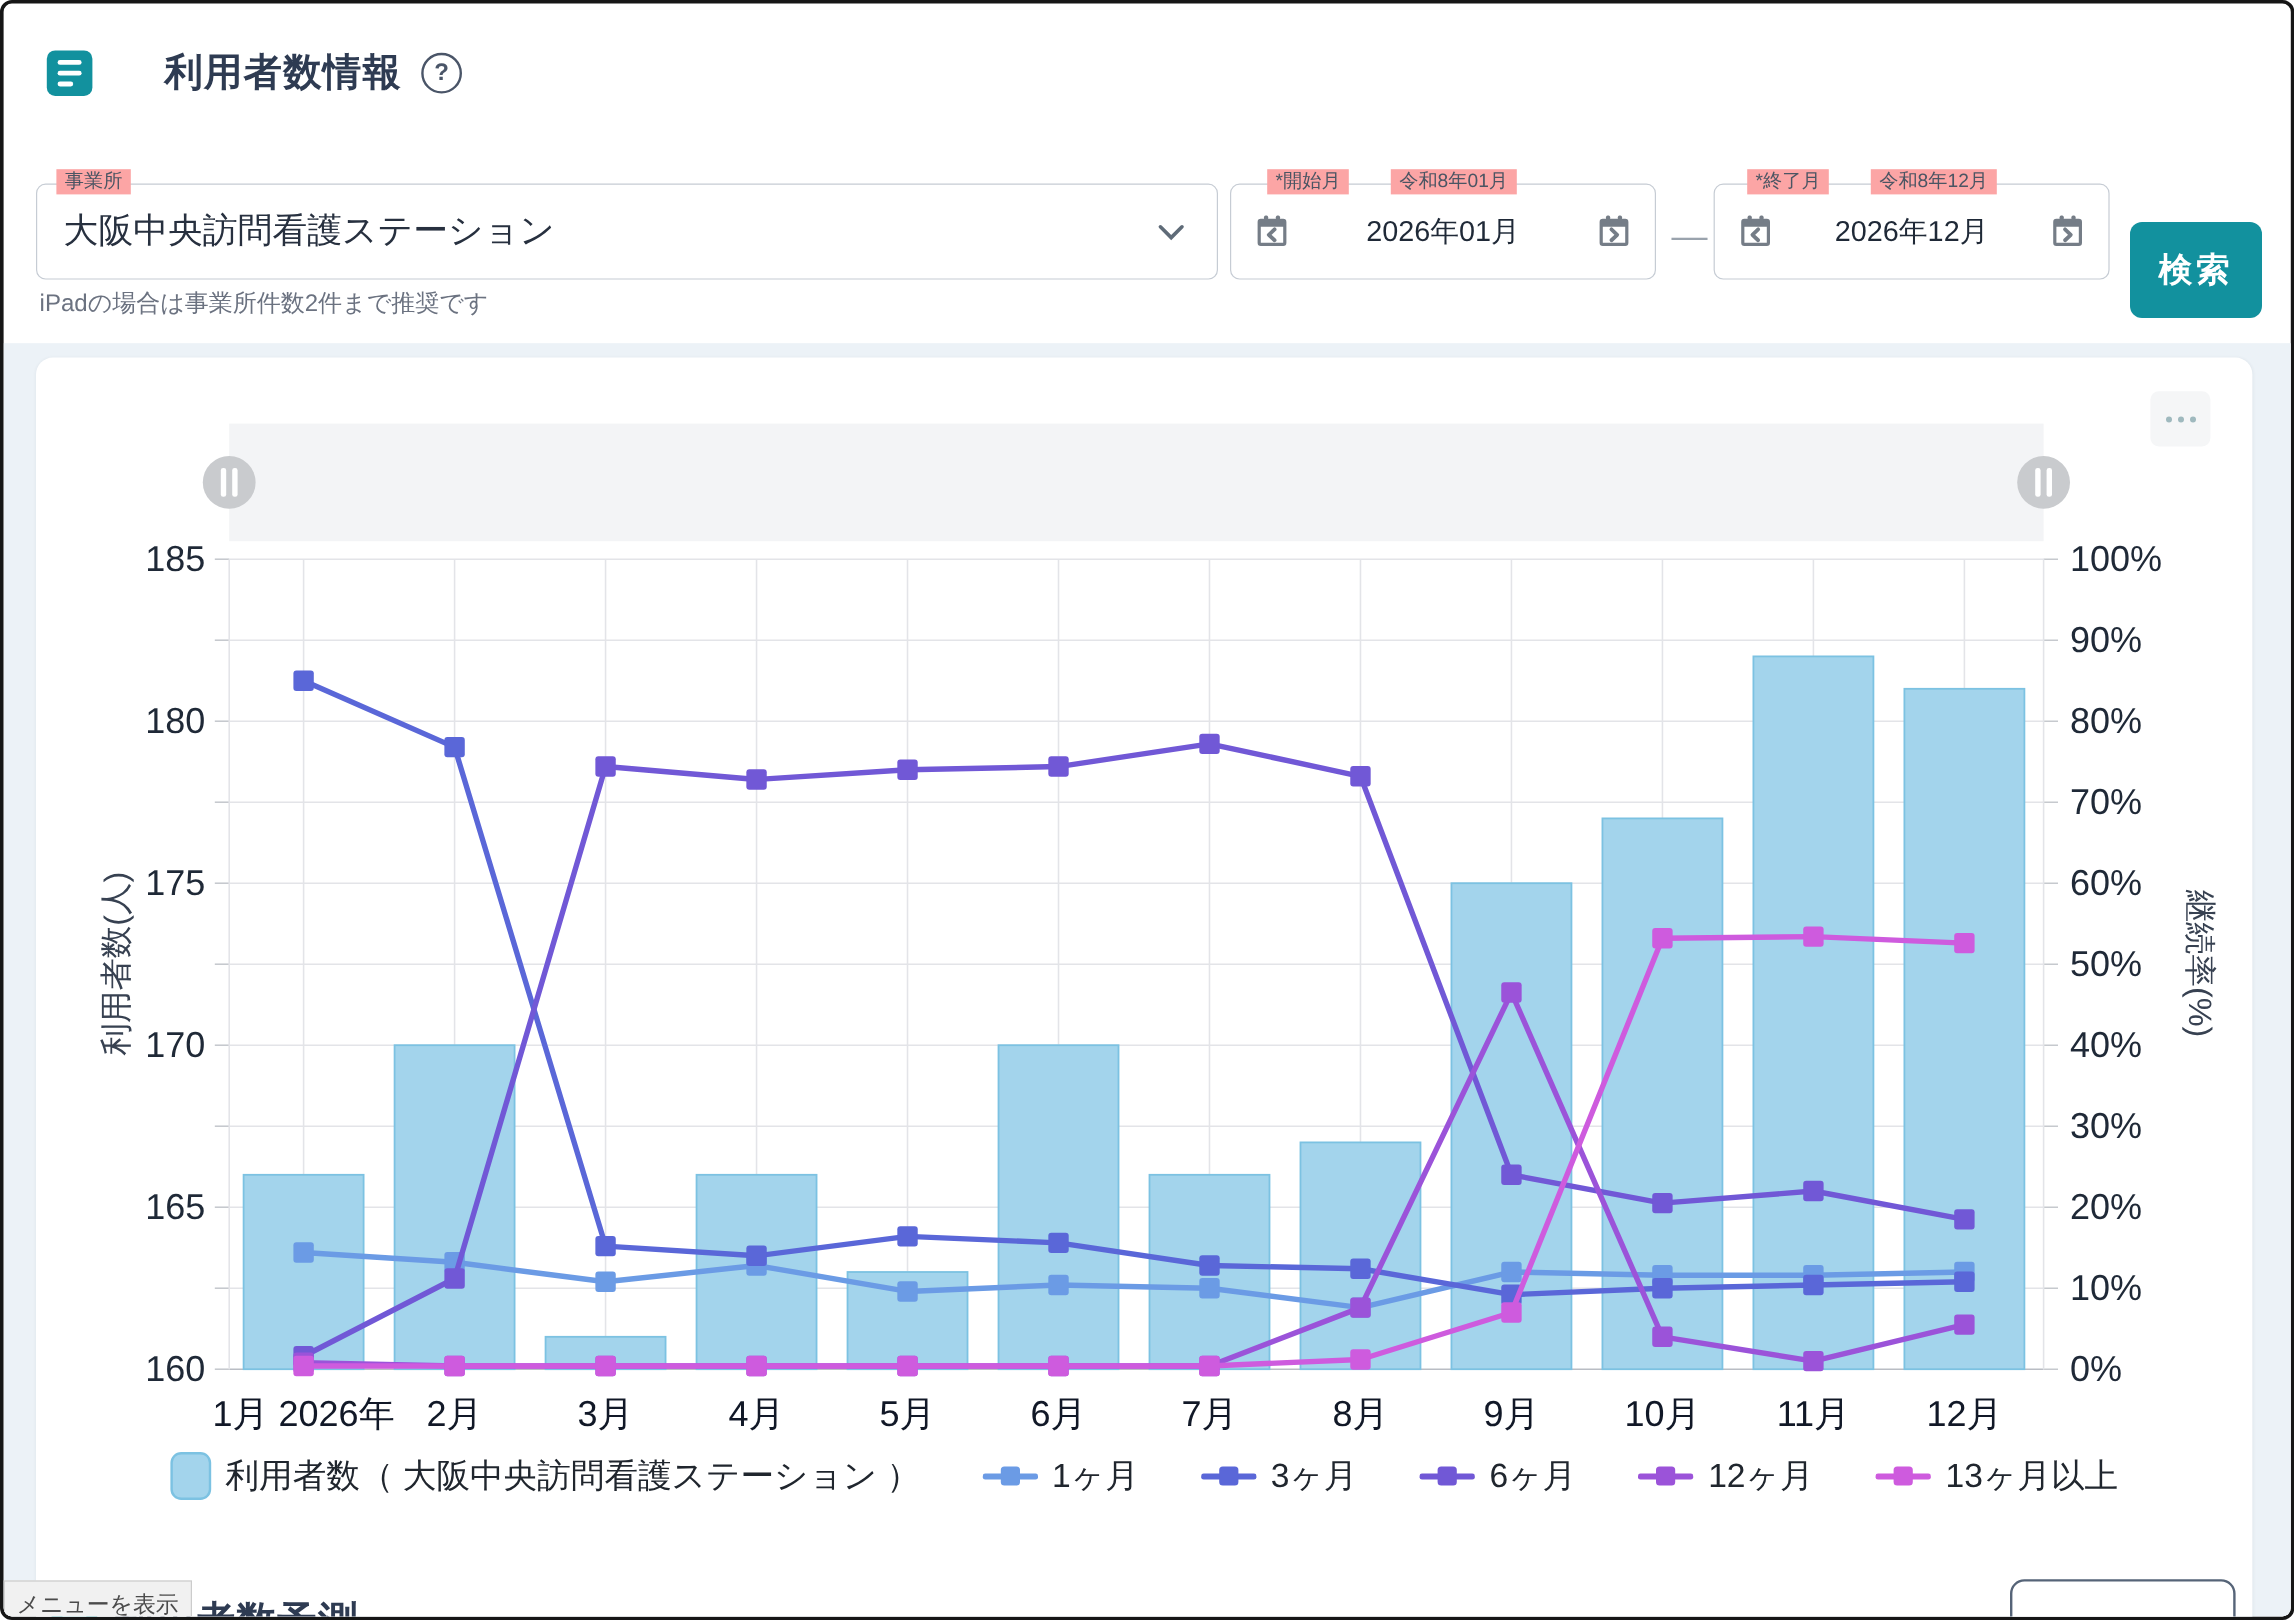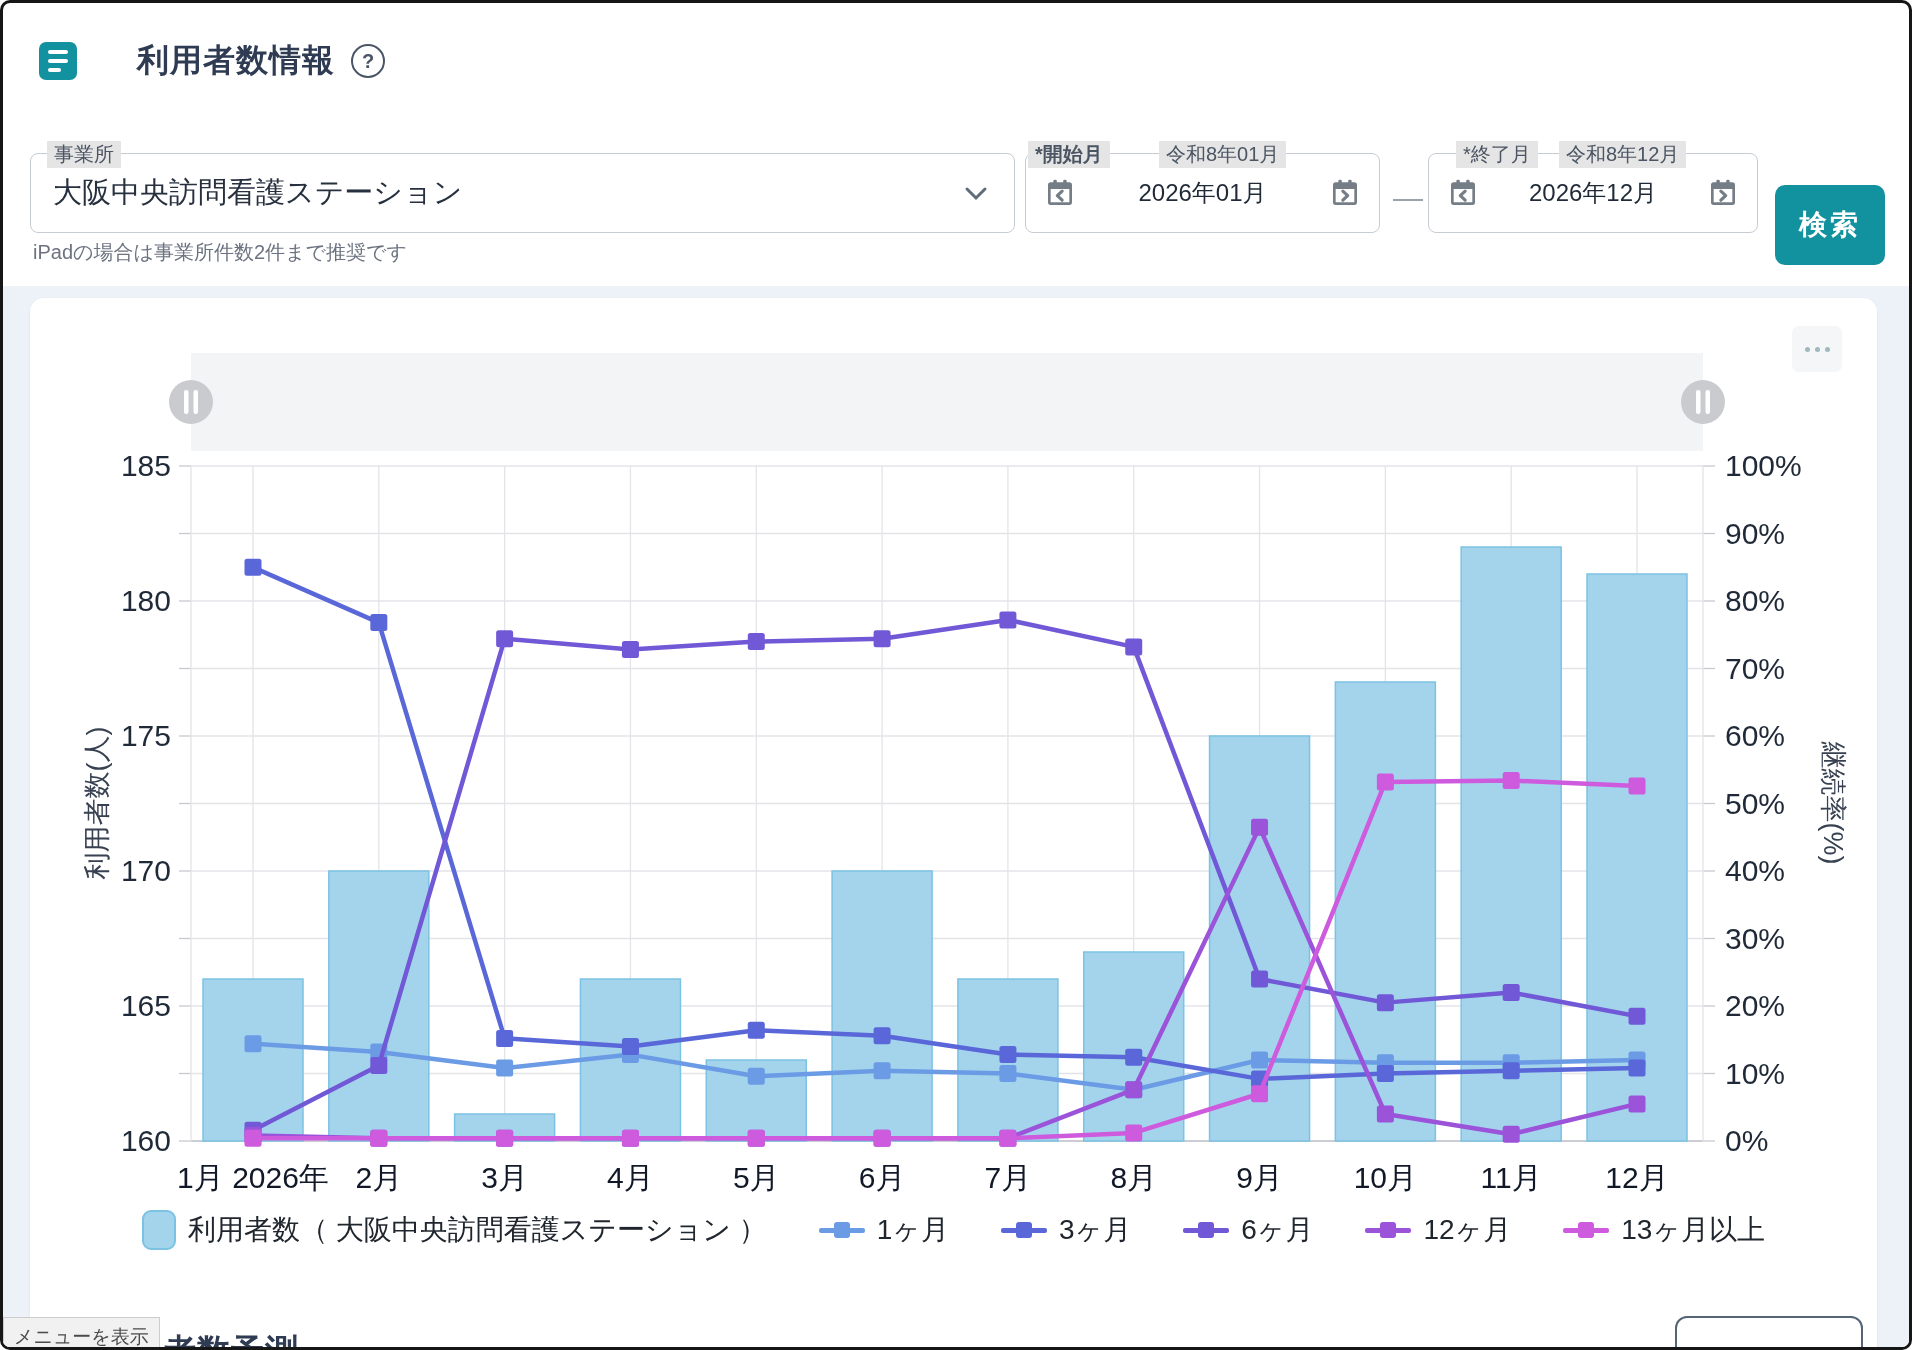--- a/index.html
+++ b/index.html
@@ -12,21 +12,21 @@
     justify-content:center;align-items:center;gap:5px;}
   .hdr-icon span{display:block;height:4px;border-radius:2px;background:#fff;}
   .hdr-icon span:nth-child(1){width:20px;}
   .hdr-icon span:nth-child(2){width:20px;}
   .hdr-icon span:nth-child(3){width:13px;margin-right:7px;}
   .page-title{font-size:32px;font-weight:bold;color:#2e3b52;letter-spacing:1px;margin-left:44px;}
   .help-icon{width:30px;height:30px;border:2.5px solid #4a5568;border-radius:50%;
     display:flex;align-items:center;justify-content:center;font-size:20px;font-weight:bold;color:#4a5568;}
   
   .field{position:absolute;box-sizing:border-box;border:1.5px solid #c6ccd4;border-radius:8px;background:#fff;}
-  .float-label{position:absolute;top:-13px;background:#e5e5e5;padding:0 7px;font-size:20px;color:#4b5563;white-space:nowrap;}
+  .float-label{position:absolute;top:-13px;background:#fca5a5;padding:0 7px;font-size:16px;color:#4b5563;white-space:nowrap;}
   .office-select{left:27px;top:150px;width:985px;height:80px;display:flex;align-items:center;cursor:pointer;}
   .office-value{font-size:29px;color:#27303f;margin-left:22px;}
   .chevron{position:absolute;right:26px;top:32px;}
   .note{position:absolute;left:30px;top:236px;font-size:20px;color:#6b7280;}
   .picker{display:flex;align-items:center;justify-content:space-between;padding:0 16px;cursor:pointer;}
   .picker-value{font-size:24px;color:#1f2937;white-space:nowrap;}
   .cal-btn{width:36px;height:36px;display:flex;align-items:center;justify-content:center;cursor:pointer;}
   .range-sep{position:absolute;left:1390px;top:178px;font-size:30px;color:#9aa3ad;}
   .search-btn{position:absolute;left:1772px;top:150px;width:110px;height:80px;border:none;border-radius:10px;
     background:#12919e;color:#fff;font-size:28px;font-weight:bold;letter-spacing:3px;cursor:pointer;
@@ -74,21 +74,21 @@
     <span class="office-value">大阪中央訪問看護ステーション</span>
     <span class="chevron">
       <svg width="24" height="16" viewBox="0 0 24 16">
           <polyline points="3,3 12,12 21,3" fill="none" stroke="#5f6b78" stroke-width="3" stroke-linecap="round"></polyline>
         </svg>
     </span>
   </div>
   <div class="note">iPadの場合は事業所件数2件まで推奨です</div>
 
   <div class="field picker" style="left:1022px;top:150px;width:355px;height:80px;">
-    <span class="float-label" style="left:2px;font-weight:bold;">*開始月</span>
+    <span class="float-label" style="left:30px;">*開始月</span>
     <span class="float-label" style="left:133px;">令和8年01月</span>
     <span class="cal-btn">
       <svg width="32" height="32" viewBox="0 0 24 24">
           <path fill="#757d87" d="M5 4h14a2 2 0 0 1 2 2v13a2 2 0 0 1-2 2H5a2 2 0 0 1-2-2V6a2 2 0 0 1 2-2zM5 9v10h14V9H5z"></path>
         <rect x="7" y="2" width="2.6" height="4.5" rx="1" fill="#757d87"></rect>
         <rect x="14.4" y="2" width="2.6" height="4.5" rx="1" fill="#757d87"></rect>
         <path d="M13.6 10.6 10 14l3.6 3.4" fill="none" stroke="#757d87" stroke-width="2.4" stroke-linecap="round" stroke-linejoin="round"></path>
         </svg>
     </span>
     <span class="picker-value">2026年01月</span>

